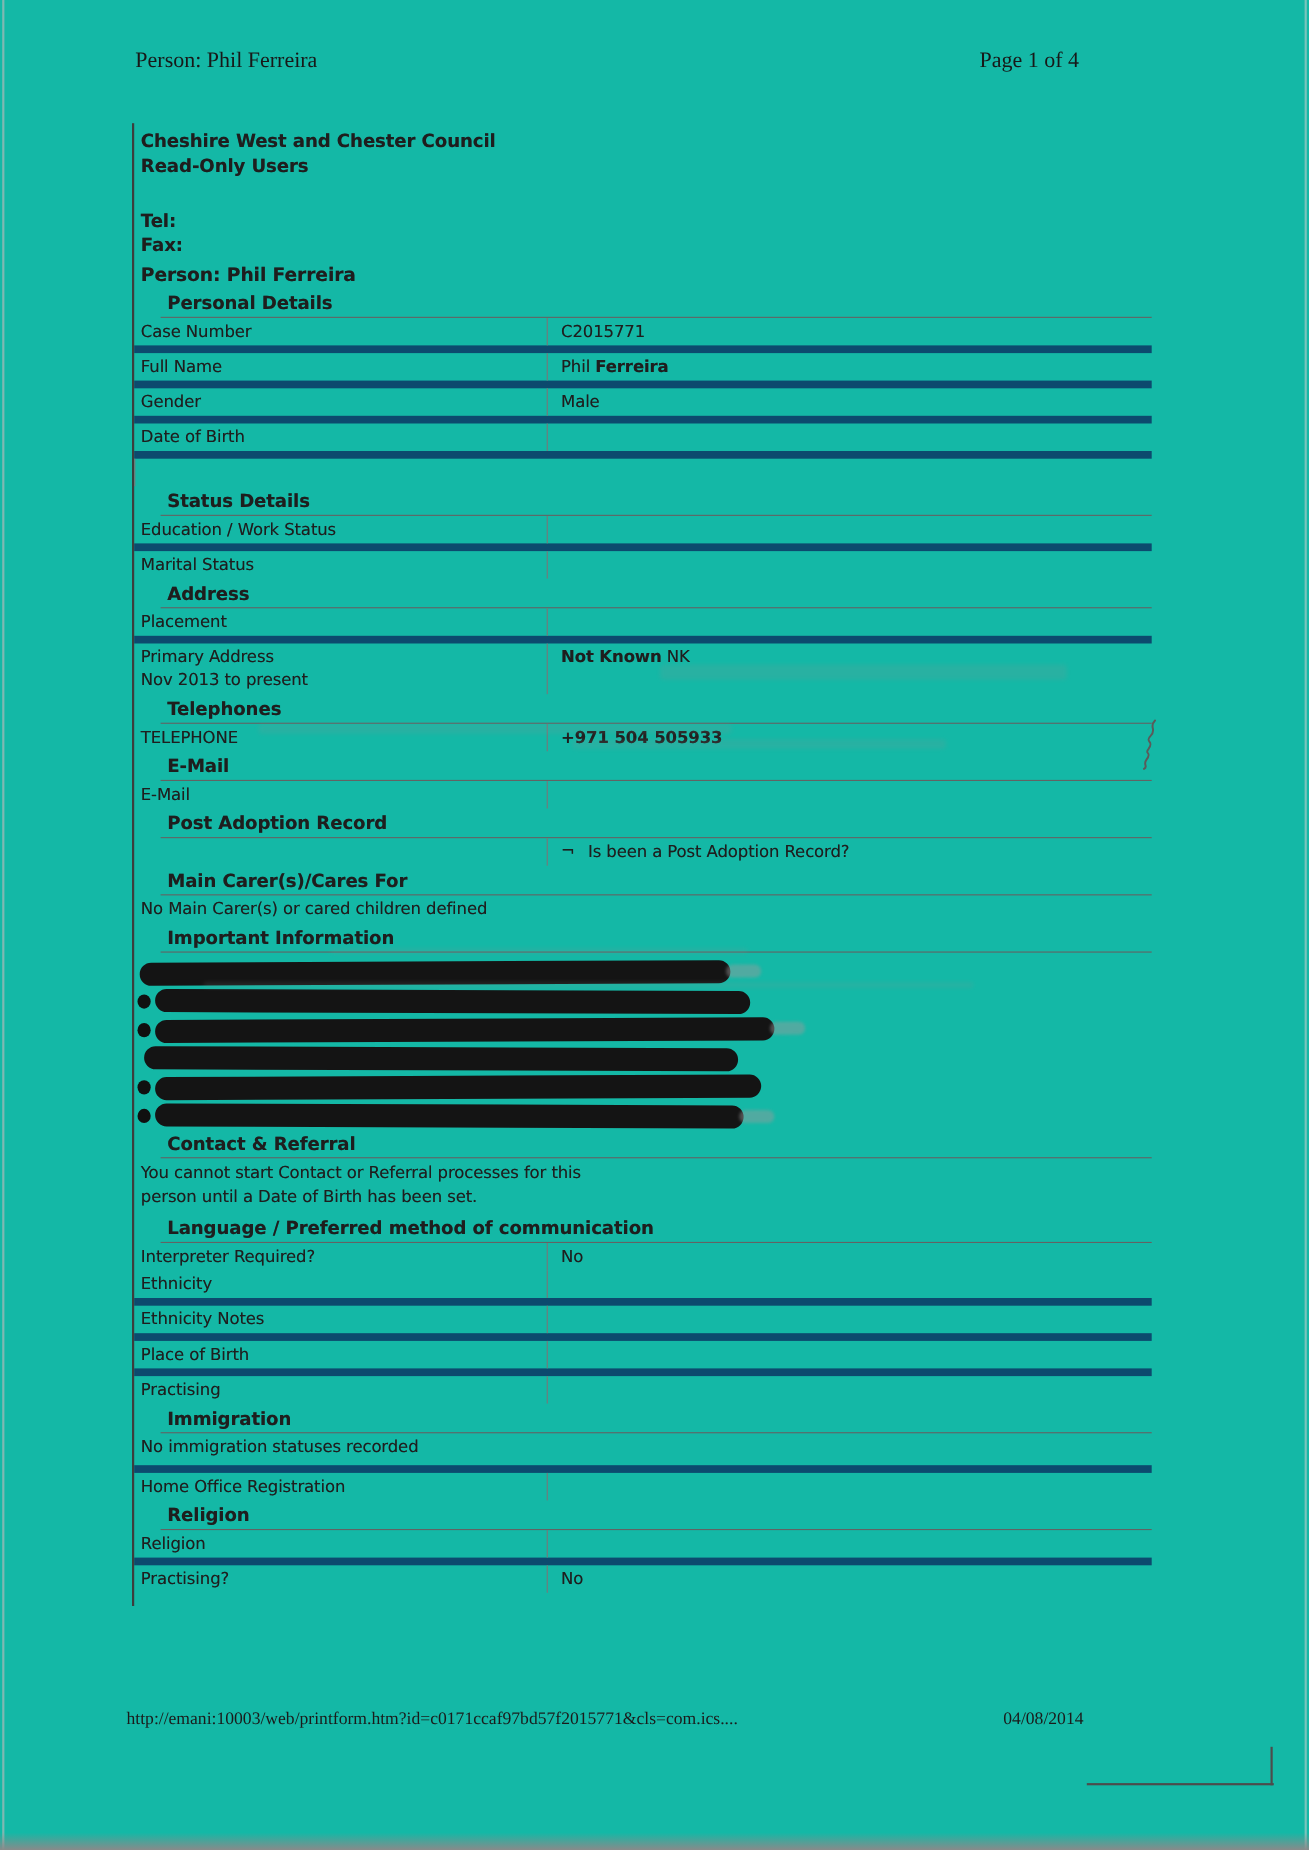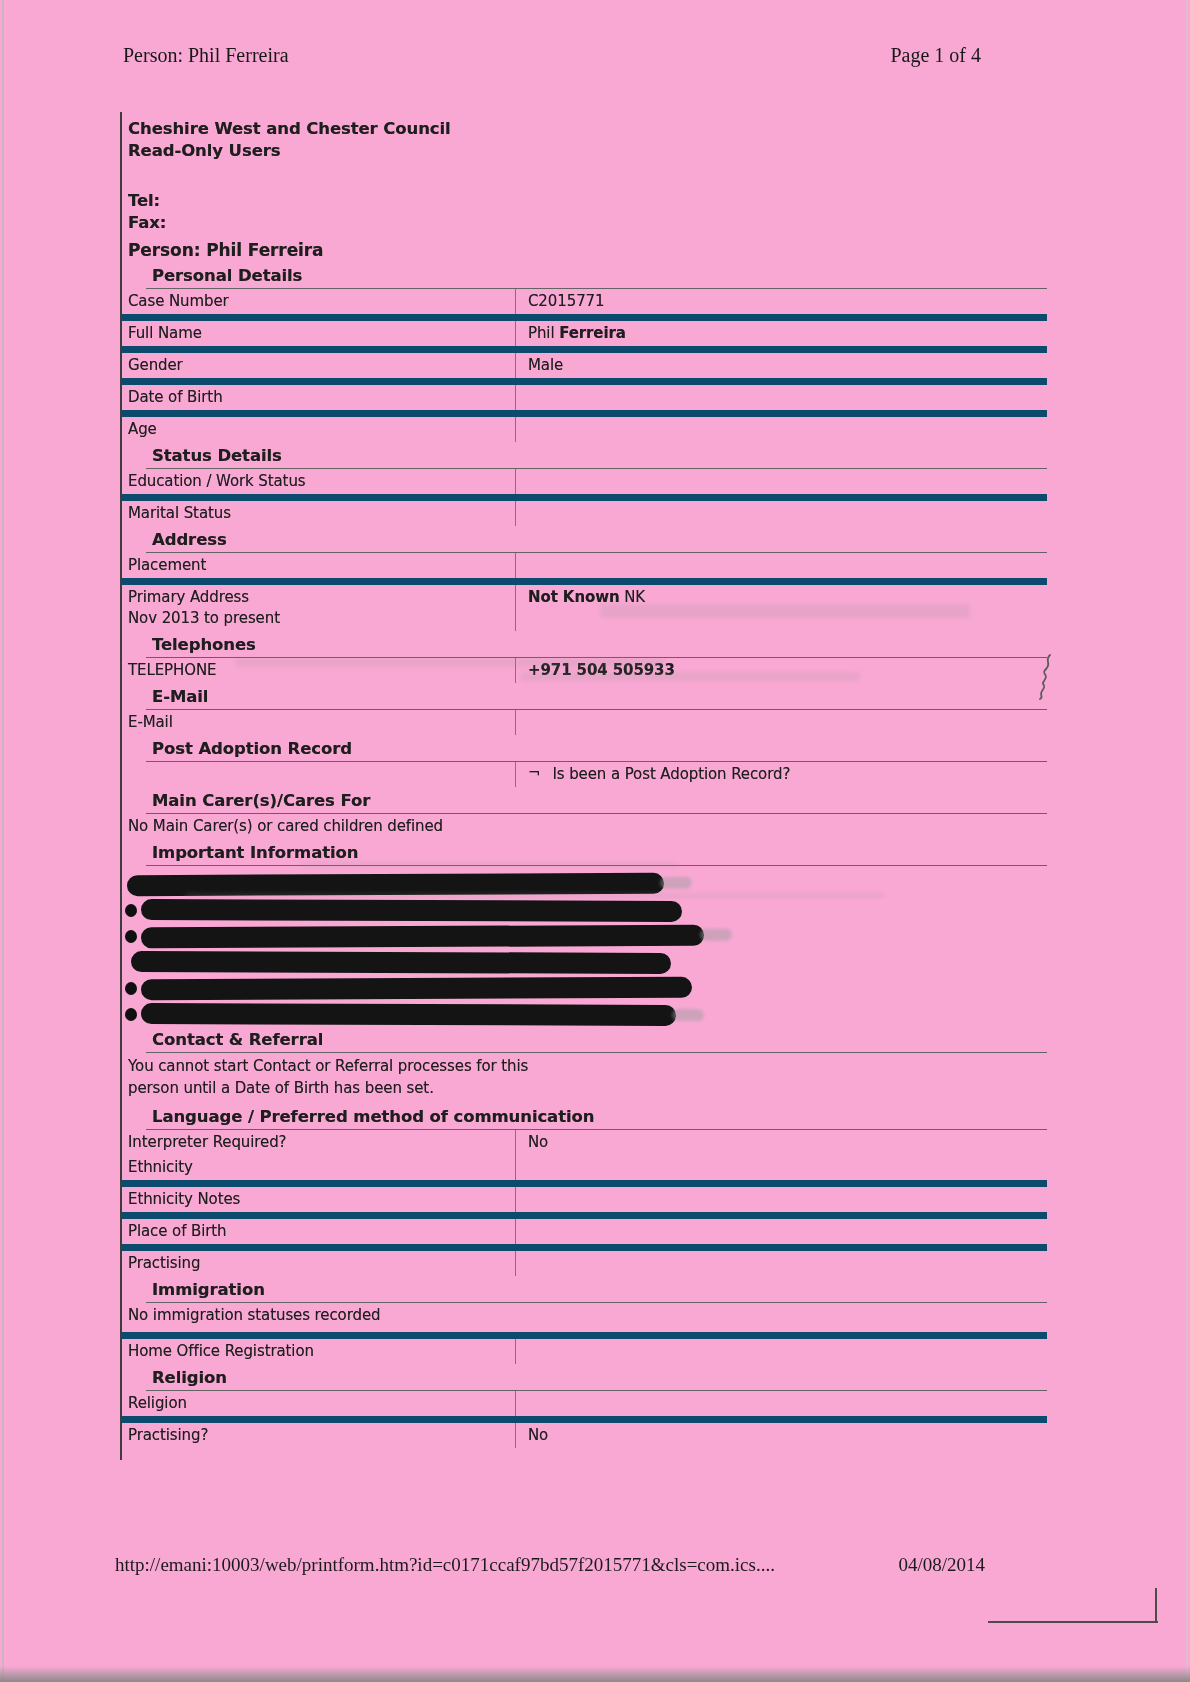--- a/index.html
+++ b/index.html
@@ -1,30 +1,30 @@
 <!DOCTYPE html>
 <html><head>
 <meta charset="utf-8">
 <style>
   html,body{margin:0;padding:0;}
   .page{
     position:relative; width:1190px; height:1682px;
-    background:#f9a8d4; overflow:hidden;
+    background:#14b8a6; overflow:hidden;
     font-family:"DejaVu Sans",sans-serif; color:#1e1e1e;
   }
   
   .doc-header{
     position:absolute; top:44px; left:123px; width:858px;
     display:flex; justify-content:space-between;
     font-family:"Liberation Serif",serif; font-size:20px; color:#181818;
   }
   .doc-footer{
     position:absolute; top:1554px; left:115px; width:870px;
     display:flex; justify-content:space-between;
-    font-family:"Liberation Serif",serif; font-size:19px; color:#1b1b1b;gap:48px;
+    font-family:"Liberation Serif",serif; font-size:16px; color:#1b1b1b;gap:48px;
   }
   
   .form{
     position:absolute; top:112px; left:120px; width:925px;
     border-left:2px solid #3d3d3d;
     padding:6px 0 12px 0;
     font-size:15px; letter-spacing:-0.1px;
     text-shadow:0 0 0.5px rgba(40,40,40,.55);
   }
   .org div{font-weight:bold; font-size:16.5px; line-height:22px; padding-left:6px;}
@@ -32,21 +32,21 @@
   .telfax div{font-weight:bold; font-size:16.5px; line-height:22px; padding-left:6px;}
   .person-line{margin-top:4px; font-weight:bold; font-size:17px; line-height:24px; padding-left:6px;}
   .h-row{
     font-weight:bold; font-size:16.5px; line-height:20px;
     padding:4px 0 2px 6px; border-bottom:1px solid #636363;margin-left:24px;
   }
   .h-row.tight{padding-top:0;}
   .d-row{display:flex; min-height:25px;}
   .d-row.bline{border-bottom:7px solid #0c4a6e;}
   .cell-l{width:375px; padding:2px 0 2px 6px; line-height:21px; box-sizing:border-box;}
-  .cell-r{flex:1; border-left:1px solid #787878; padding:2px 0 2px 12px; line-height:21px;margin-left:18px;}
+  .cell-r{flex:1; border-left:1px solid #787878; padding:2px 0 2px 12px; line-height:21px;}
   .full-row{padding:2px 0 2px 6px; line-height:21px;}
   .full-row.two{line-height:22px; min-height:46px;}
   .cb-glyph{display:inline-block; margin-right:12px; transform:translateY(-1px);}
   
   .bars{padding:8px 0 0 0; height:156px;}
   .bar-line{position:relative; height:21px; margin-bottom:5px;}
   .bar{position:absolute; top:0; height:21px; background:#141414; border-radius:11px;}
   .bar.tilt1{transform:rotate(-0.25deg);}
   .bar.tilt2{transform:rotate(0.2deg);}
   .bar.tail::after{
@@ -97,21 +97,20 @@
         </div>
         <div class="d-row bline">
           <div class="cell-l"><span>Gender</span></div>
           <div class="cell-r"><span>Male</span></div>
         </div>
         <div class="d-row bline">
           <div class="cell-l"><span>Date of Birth</span></div>
           <div class="cell-r"></div>
         </div>
         <div class="d-row">
-          <div class="cell-l"><span>Age</span></div>
           <div class="cell-r"></div>
         </div>
         <div class="h-row">Status Details</div>
         <div class="d-row bline">
           <div class="cell-l"><span>Education / Work Status</span></div>
           <div class="cell-r"></div>
         </div>
         <div class="d-row">
           <div class="cell-l"><span>Marital Status</span></div>
           <div class="cell-r"></div>

